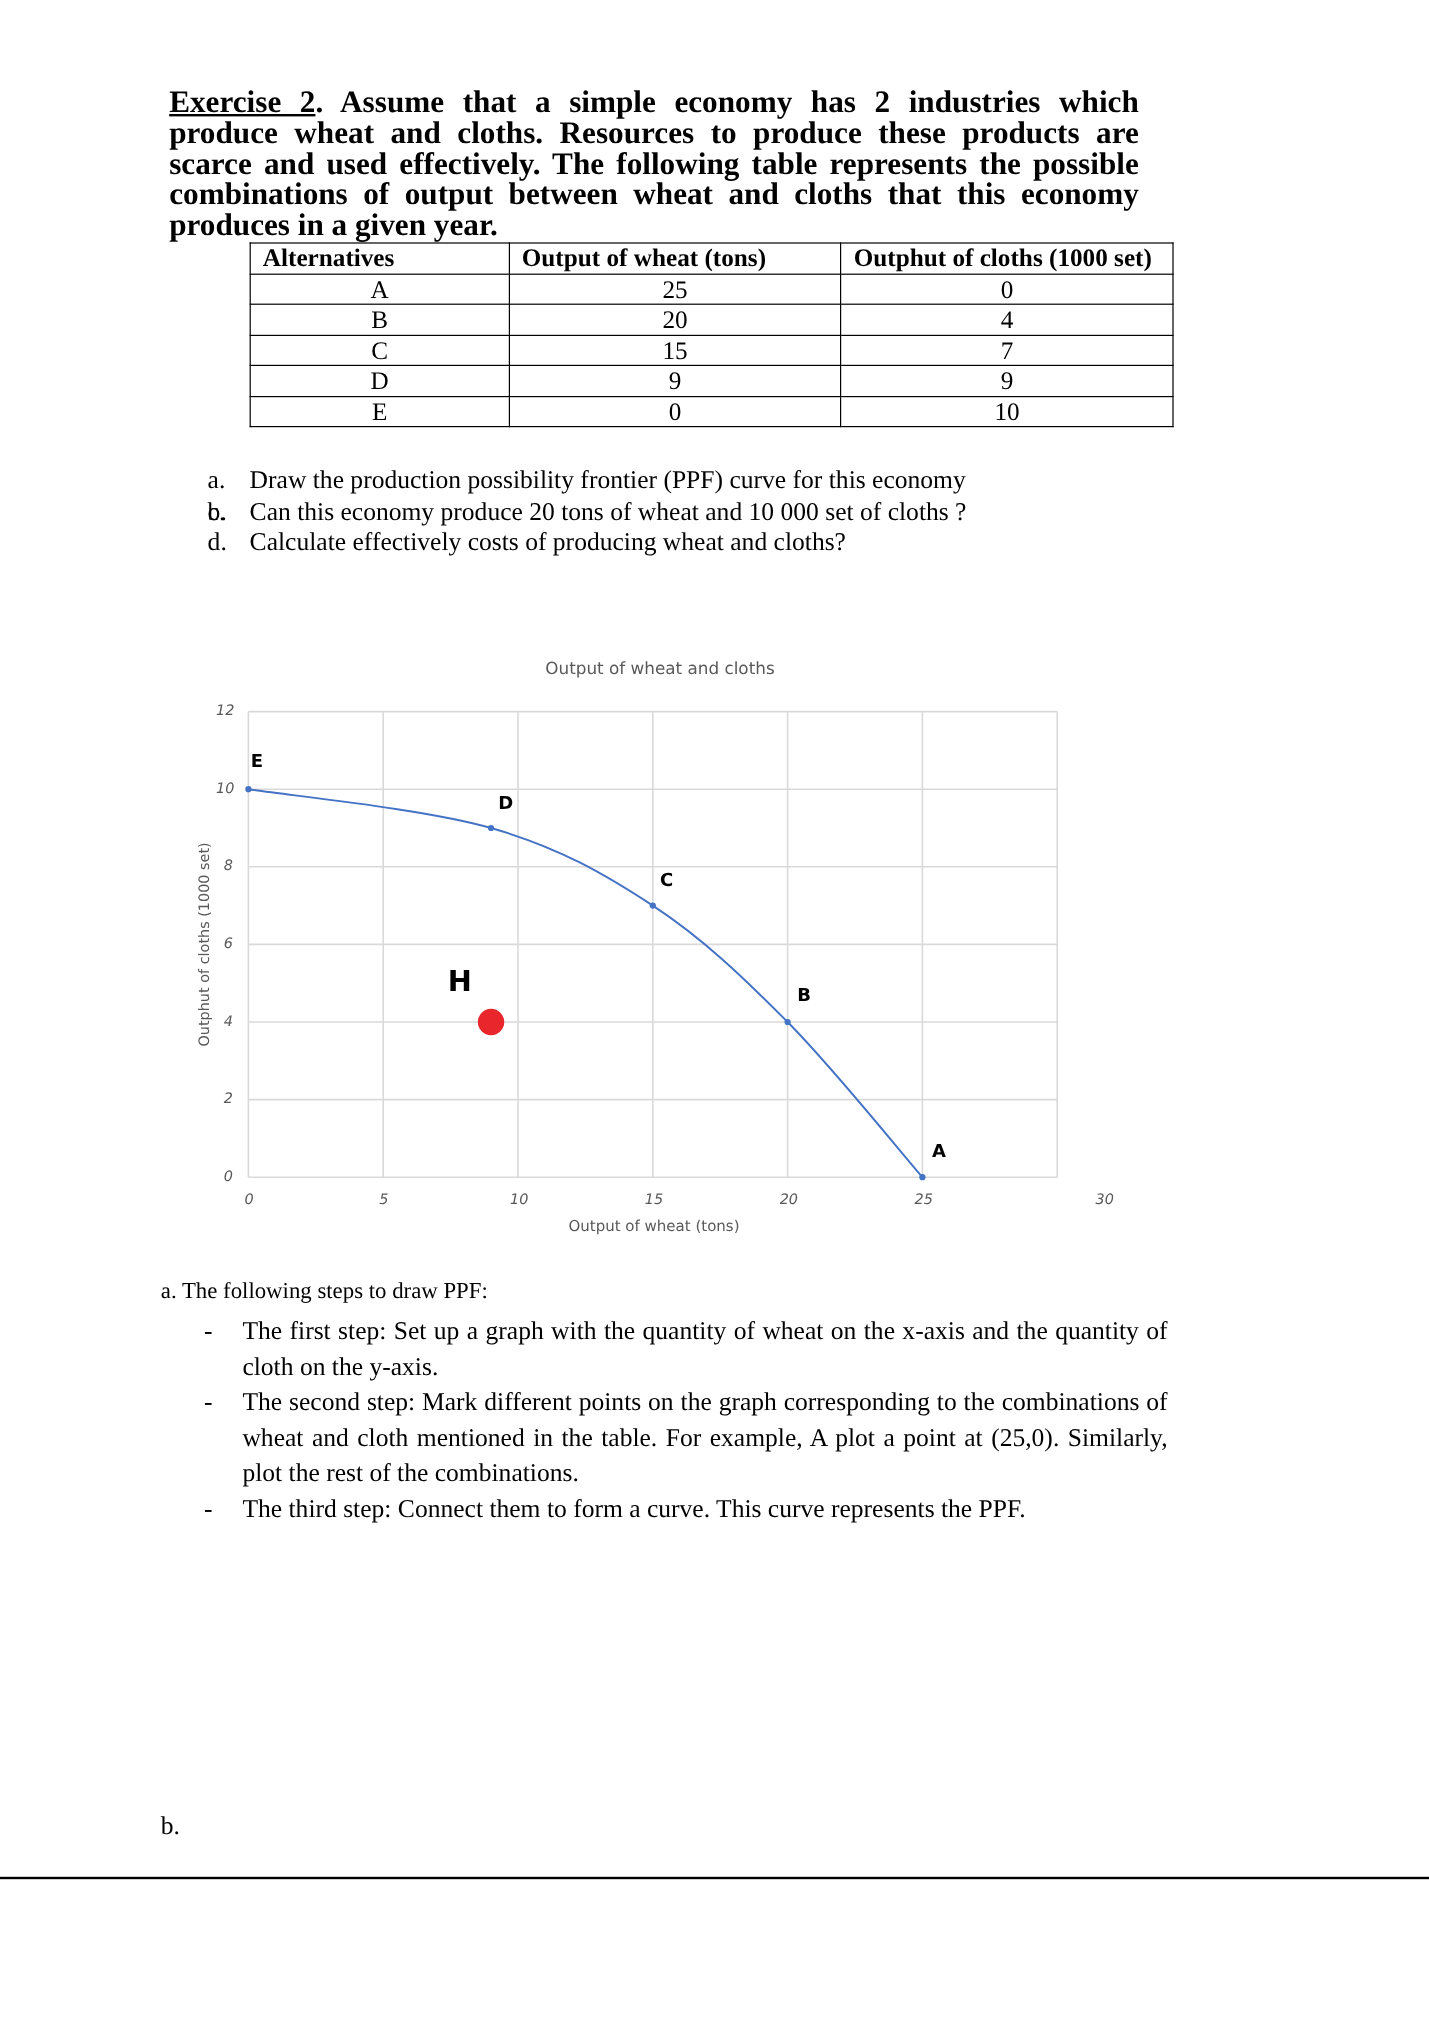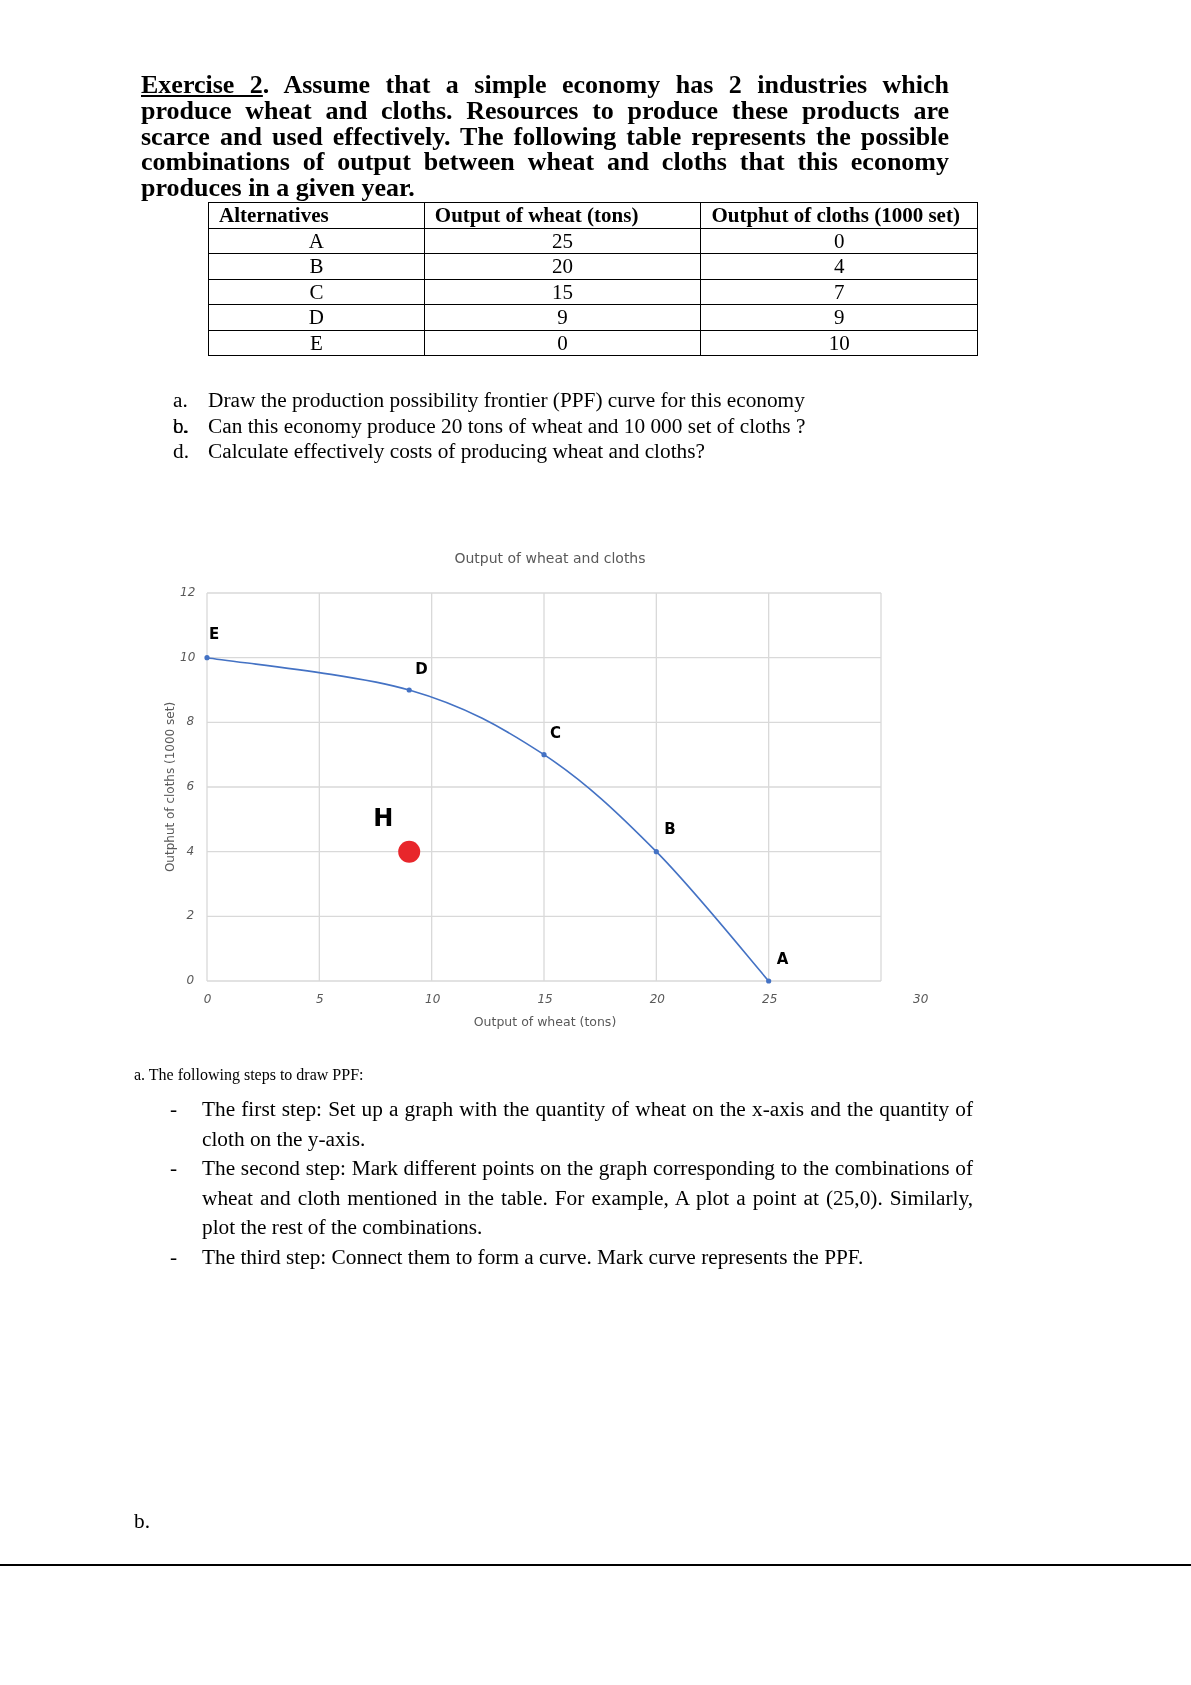--- a/index.html
+++ b/index.html
@@ -21,21 +21,21 @@
   ol.q li .mk { position:absolute; left:3px; top:0; }
   .chart-title { left:300px; top:550px; width:500px; text-align:center;
                  font-family:"DejaVu Sans", sans-serif; font-size:14px; color:#595959; }
   .tick { font-family:"DejaVu Sans", sans-serif; font-size:12px; color:#595959;font-style:italic; }
   .ylabel { font-family:"DejaVu Sans", sans-serif; font-size:12px; color:#595959;
             left:170px; top:787px; transform:translate(-50%,-50%) rotate(-90deg); white-space:nowrap; }
   .xlabel { font-family:"DejaVu Sans", sans-serif; font-size:12.5px; color:#595959;
             left:545px; top:1014px; transform:translateX(-50%); white-space:nowrap; }
   .plabel { font-family:"DejaVu Sans", sans-serif; font-weight:bold; font-size:15px; color:#000; }
   .hlabel { font-family:"DejaVu Sans", sans-serif; font-weight:bold; font-size:24px; color:#000; }
-  .ans { left:134px; top:1066px; font-size:16px; }
+  .ans { left:134px; top:1066px; font-size:19px; }
   ul.steps { position:absolute; left:170px; top:1095px; width:803px; margin:0; padding:0; list-style:none;
              font-size:21.3px; line-height:29.5px; }
   ul.steps li { position:relative; padding-left:32px; text-align:justify; }
   ul.steps li .dash { position:absolute; left:0; top:0; }
   .b-mark { left:134px; top:1509px; font-size:21.3px; }
   .rule { left:0; top:1564px; width:1191px; height:2px; background:#000; }
 </style>
 </head>
 <body>
 
@@ -145,17 +145,17 @@
     <div class="abs hlabel" style="left: 373.2px; top: 803.667px;">H</div>
   </div>
 
 <div class="abs ylabel">Outphut of cloths (1000 set)</div>
 <div class="abs xlabel">Output of wheat (tons)</div>
 
 <div class="abs ans">a. The following steps to draw PPF:</div>
 <ul class="steps">
   <li><span class="dash">-</span><span>The first step: Set up a graph with the quantity of wheat on the x-axis and the quantity of cloth on the y-axis.</span></li>
   <li><span class="dash">-</span><span>The second step: Mark different points on the graph corresponding to the combinations of wheat and cloth mentioned in the table. For example, A plot a point at (25,0). Similarly, plot the rest of the combinations.</span></li>
-  <li><span class="dash">-</span><span>The third step: Connect them to form a curve. Mark curve represents the PPF.</span></li>
+  <li><span class="dash">-</span><span>The third step: Connect them to form a curve. This curve represents the PPF.</span></li>
 </ul>
 
 <div class="abs b-mark">b.</div>
 <div class="abs rule"></div>
 
 </body></html>

